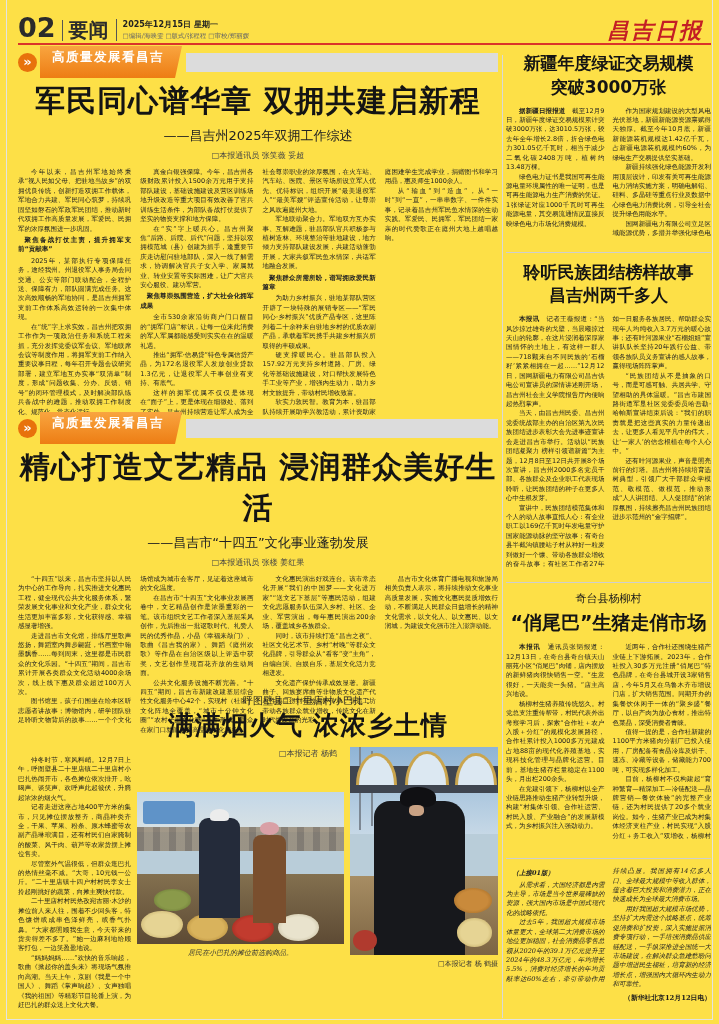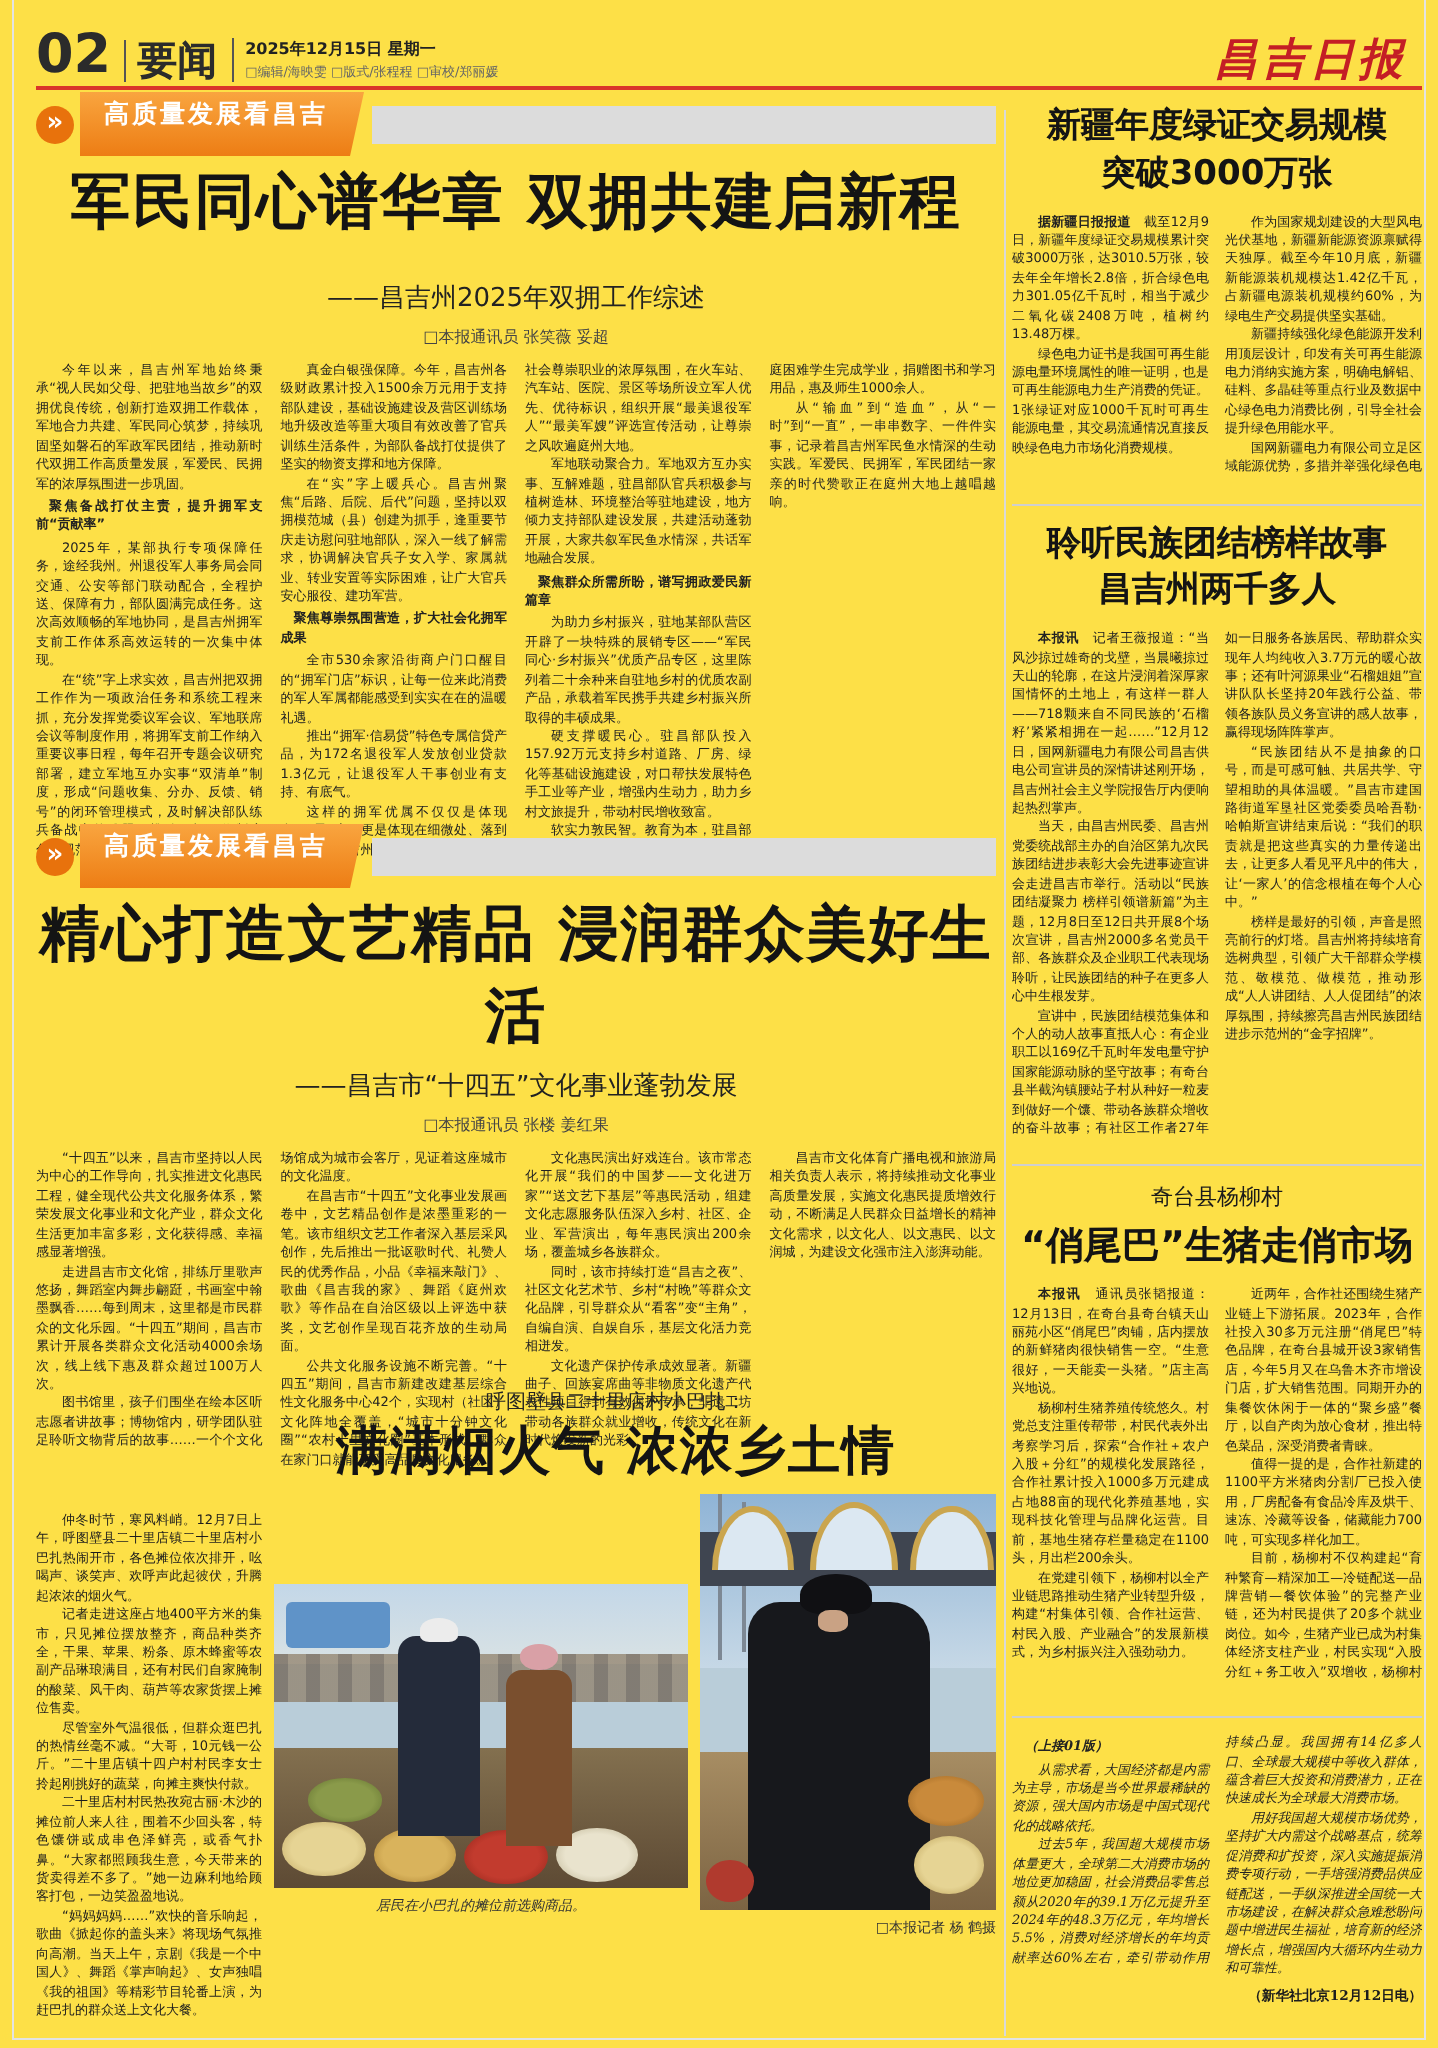--- a/index.html
+++ b/index.html
@@ -35,21 +35,21 @@
   .abyline{text-align:center;font-size:8px;color:#444;}
   .cols{font-size:6.5px;line-height:1.45;text-align:justify;overflow:hidden;column-fill:auto;color:#222;}
   .cols p{margin:0;}
   .bp{text-indent:2em;}
   .sub{font-weight:bold;text-indent:1em;margin:2px 0 !important;}
   .cols b{font-weight:bold;}
 
   
   .art1{position:absolute;left:18px;top:52px;width:480px;}
   .art1 .atitle{font-size:30px;margin-top:9px;}
-  .art1 .asub{font-size:13px;margin-top:18px;}
+  .art1 .asub{font-size:13px;margin-top:5px;}
   .art1 .abyline{margin-top:5px;}
   .art1 .cols{margin-top:7px;height:258px;column-count:4;column-gap:9px;}
 
   .art2{position:absolute;left:18px;top:418px;width:480px;}
   .art2 .atitle{font-size:30px;margin-top:9px;}
   .art2 .asub{font-size:13px;margin-top:5px;}
   .art2 .abyline{margin-top:5px;}
   .art2 .cols{margin-top:7px;height:166px;column-count:4;column-gap:9px;}
 
   .art3{position:absolute;left:18px;top:694px;width:480px;height:330px;}
@@ -150,20 +150,21 @@
         <p class="bp">同时，该市持续打造“昌吉之夜”、社区文化艺术节、乡村“村晚”等群众文化品牌，引导群众从“看客”变“主角”，自编自演、自娱自乐，基层文化活力竞相迸发。</p>
         <p class="bp">文化遗产保护传承成效显著。新疆曲子、回族宴席曲等非物质文化遗产代表性项目得到有效保护传承，非遗工坊带动各族群众就业增收，传统文化在新时代焕发新的光彩。</p>
         <p class="bp">昌吉市文化体育广播电视和旅游局相关负责人表示，将持续推动文化事业高质量发展，实施文化惠民提质增效行动，不断满足人民群众日益增长的精神文化需求，以文化人、以文惠民、以文润城，为建设文化强市注入澎湃动能。</p>
       </div>
   </section>
 
   <section class="art3">
     <div class="a3head">
       <div class="a3kicker">呼图壁县二十里店村小巴扎：</div>
       <h1 class="atitle" style="margin:0;">满满烟火气 浓浓乡土情</h1>
+      <div class="abyline">□本报记者 杨鹤</div>
     </div>
 
     <div class="a3left">
       <div class="cols2">
           <p class="bp">仲冬时节，寒风料峭。12月7日上午，呼图壁县二十里店镇二十里店村小巴扎热闹开市，各色摊位依次排开，吆喝声、谈笑声、欢呼声此起彼伏，升腾起浓浓的烟火气。</p>
           <p class="bp">记者走进这座占地400平方米的集市，只见摊位摆放整齐，商品种类齐全，干果、苹果、粉条、原木蜂蜜等农副产品琳琅满目，还有村民们自家腌制的酸菜、风干肉、葫芦等农家货摆上摊位售卖。</p>
           <p class="bp">尽管室外气温很低，但群众逛巴扎的热情丝毫不减。“大哥，10元钱一公斤。”二十里店镇十四户村村民李女士拎起刚挑好的蔬菜，向摊主爽快付款。</p>
           <p class="bp">二十里店村村民热孜宛古丽·木沙的摊位前人来人往，围着不少回头客，特色馕饼或成串色泽鲜亮，或香气扑鼻。“大家都照顾我生意，今天带来的货卖得差不多了。”她一边麻利地给顾客打包，一边笑盈盈地说。</p>
           <p class="bp">“妈妈妈妈……”欢快的音乐响起，歌曲《掀起你的盖头来》将现场气氛推向高潮。当天上午，京剧《我是一个中国人》、舞蹈《掌声响起》、女声独唱《我的祖国》等精彩节目轮番上演，为赶巴扎的群众送上文化大餐。</p>
         </div>
@@ -225,21 +226,21 @@
     <div class="sb-div"></div>
 
     <section class="r2">
       <div class="sb-title">聆听民族团结榜样故事</div>
       <div class="sb-title">昌吉州两千多人</div>
       <div class="sb-body cols">
           <p class="bp"><b>本报讯</b>　记者王薇报道：“当风沙掠过雄奇的戈壁，当晨曦掠过天山的轮廓，在这片浸润着深厚家国情怀的土地上，有这样一群人——718颗来自不同民族的‘石榴籽’紧紧相拥在一起……”12月12日，国网新疆电力有限公司昌吉供电公司宣讲员的深情讲述刚开场，昌吉州社会主义学院报告厅内便响起热烈掌声。</p>
           <p class="bp">当天，由昌吉州民委、昌吉州党委统战部主办的自治区第九次民族团结进步表彰大会先进事迹宣讲会走进昌吉市举行。活动以“民族团结凝聚力 榜样引领谱新篇”为主题，12月8日至12日共开展8个场次宣讲，昌吉州2000多名党员干部、各族群众及企业职工代表现场聆听，让民族团结的种子在更多人心中生根发芽。</p>
           <p class="bp">宣讲中，民族团结模范集体和个人的动人故事直抵人心：有企业职工以169亿千瓦时年发电量守护国家能源动脉的坚守故事；有奇台县半截沟镇腰站子村从种好一粒麦到做好一个馕、带动各族群众增收的奋斗故事；有社区工作者27年如一日服务各族居民、帮助群众实现年人均纯收入3.7万元的暖心故事；还有叶河源果业“石榴姐姐”宣讲队队长坚持20年践行公益、带领各族队员义务宣讲的感人故事，赢得现场阵阵掌声。</p>
           <p class="bp">“民族团结从不是抽象的口号，而是可感可触、共居共学、守望相助的具体温暖。”昌吉市建国路街道军垦社区党委委员哈吾勒·哈帕斯宣讲结束后说：“我们的职责就是把这些真实的力量传递出去，让更多人看见平凡中的伟大，让‘一家人’的信念根植在每个人心中。”</p>
-          <p class="bp">榜样是最好的引领，声音是照亮前行的灯塔。昌吉州将持续培育选树典型，引领广大干部群众学模范、敬模范、做模范，推动形成“人人讲团结、人人促团结”的浓厚氛围，持续擦亮昌吉州民族团结进步示范州的“金字招牌”。</p>
+          <p class="bp">还有叶河源果业，声音是照亮前行的灯塔。昌吉州将持续培育选树典型，引领广大干部群众学模范、敬模范、做模范，推动形成“人人讲团结、人人促团结”的浓厚氛围，持续擦亮昌吉州民族团结进步示范州的“金字招牌”。</p>
         </div>
     </section>
 
     <div class="sb-div"></div>
 
     <section class="r3">
       <div class="r3kicker">奇台县杨柳村</div>
       <div class="r3title">“俏尾巴”生猪走俏市场</div>
       <div class="sb-body cols">
           <p class="bp"><b>本报讯</b>　通讯员张韬报道：12月13日，在奇台县奇台镇天山丽苑小区“俏尾巴”肉铺，店内摆放的新鲜猪肉很快销售一空。“生意很好，一天能卖一头猪。”店主高兴地说。</p>

